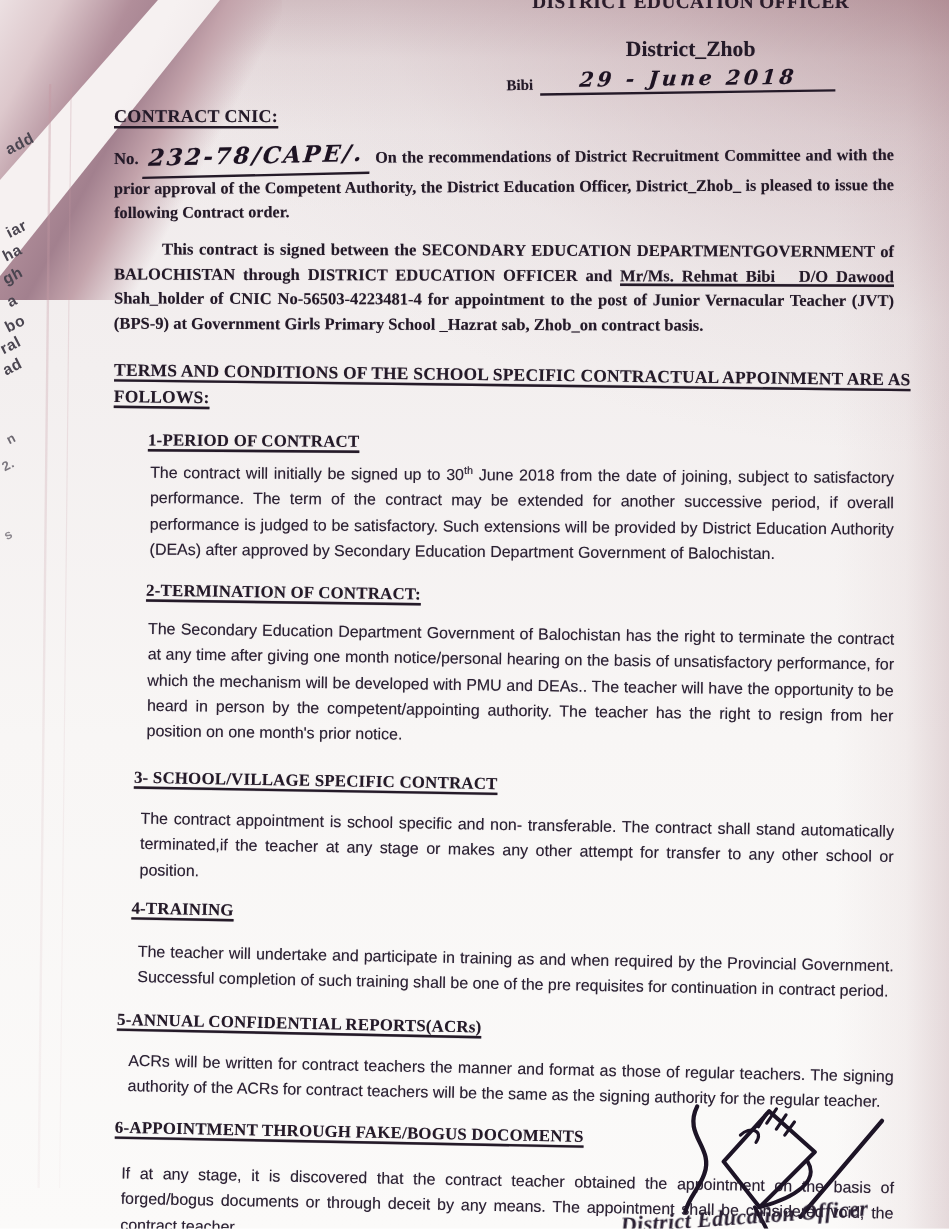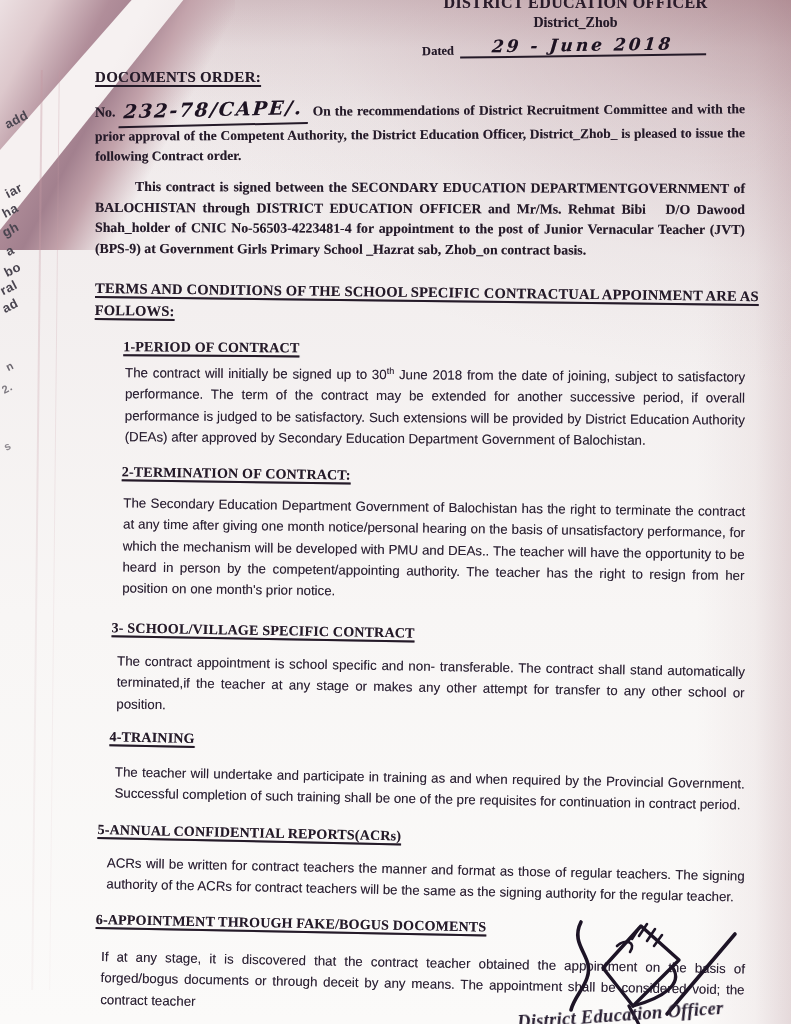--- a/index.html
+++ b/index.html
@@ -54,21 +54,21 @@
 
   
   .doc{
     position:absolute;left:60px;top:0;right:0;bottom:0;z-index:3;
     padding:0 46px 0 35px;
     color:#241a28;
     text-shadow:0 0 .6px rgba(45,30,50,.45);
   }
   .hdr{width:335px;margin:-6px 2px 0 auto;text-align:center;}
   .hdr-office{font-weight:700;font-size:16px;letter-spacing:.4px;color:#2a1c2a;filter:blur(.3px);}
-  .hdr-district{font-weight:700;font-size:14px;margin-top:3px;filter:blur(.2px);}
+  .hdr-district{font-weight:700;font-size:18px;margin-top:19px;filter:blur(.2px);}
   .dated-row{margin-top:4px;text-align:left;padding-left:14px;transform:rotate(-0.8deg);}
   .dated-label{font-weight:700;font-size:12.5px;}
   .dated-line{
     display:inline-block;width:246px;margin-left:6px;text-align:center;
     border-bottom:2.5px solid #241a28;vertical-align:bottom;
   }
   .hand{
     font-family:"DejaVu Serif", serif;font-style:italic;font-weight:700;
     transform:skewX(-6deg);display:inline-block;color:#1d1322;
   }
@@ -78,21 +78,21 @@
     display:inline-block;margin:12px 0 0 0;font-size:15px;font-weight:700;letter-spacing:.3px;
     text-decoration:underline;text-decoration-thickness:2px;text-underline-offset:3px;
   }
   .p1{margin:8px 0 0 0;font-size:13.5px;font-weight:700;line-height:1.5;text-align:justify;transform:rotate(-0.3deg);}
   .no-label{font-size:14px;}
   .no-hand{
     font-size:19px;letter-spacing:2px;border-bottom:2px solid #241a28;
     padding:0 6px 0 4px;margin:0 4px;transform:skewX(-6deg) rotate(-1deg);
   }
   .p2{margin:13px 0 0 0;font-size:13.8px;font-weight:700;line-height:1.5;text-align:justify;text-indent:40px;transform:rotate(0.2deg);}
-  .u{text-decoration-thickness:1.5px;text-underline-offset:2px;}
+  .u{text-decoration:underline;text-decoration-thickness:1.5px;text-underline-offset:2px;}
 
   .terms-h{
     margin:16px 0 0 0;width:665px;font-size:14.5px;font-weight:700;line-height:1.55;letter-spacing:.2px;
     text-decoration:underline;text-decoration-thickness:2px;text-underline-offset:3px;
     transform:rotate(0.7deg);transform-origin:left center;
   }
 
   .sec{transform-origin:left center;}
   .sec-h{
     display:inline-block;margin:0;font-size:14px;font-weight:700;letter-spacing:.2px;
@@ -141,25 +141,25 @@
     <span class="frag">2.</span>
     <span class="frag">s</span>
   </div>
 
   <div class="doc">
 
     <div class="hdr">
       <div class="hdr-office">DISTRICT EDUCATION OFFICER</div>
       <div class="hdr-district">District_Zhob</div>
       <div class="dated-row">
-        <span class="dated-label">Dated</span><span class="dated-line"><span class="hand">29 - June 2018</span></span>
+        <span class="dated-label">Bibi</span><span class="dated-line"><span class="hand">29 - June 2018</span></span>
       </div>
     </div>
 
-    <h2 class="order-h">DOCOMENTS ORDER:</h2>
+    <h2 class="order-h">CONTRACT CNIC:</h2>
 
     <p class="p1"><span class="no-label">No.</span><span class="hand no-hand">232-78/CAPE/.</span><span>On the recommendations of District Recruitment Committee and with the prior approval of the Competent Authority, the District Education Officer, District_Zhob_ is pleased to issue the following Contract order.</span></p>
 
     <p class="p2"><span>This contract is signed between the </span><span>SECONDARY EDUCATION DEPARTMENTGOVERNMENT of BALOCHISTAN</span><span> through </span><span>DISTRICT EDUCATION OFFICER</span><span> and </span><span class="u">Mr/Ms. Rehmat Bibi&nbsp;&nbsp;&nbsp;D/O Dawood</span><span> Shah_holder of CNIC No-56503-4223481-4 for appointment to the post of Junior Vernacular Teacher (JVT)(BPS-9) at Government Girls Primary School _Hazrat sab, Zhob_on contract basis.</span></p>
 
     <h2 class="terms-h">TERMS AND CONDITIONS OF THE SCHOOL SPECIFIC CONTRACTUAL APPOINMENT ARE AS FOLLOWS:</h2>
 
     <section class="sec s1">
       <h3 class="sec-h">1-PERIOD OF CONTRACT</h3>
       <p class="sec-b"><span>The contract will initially be signed up to 30</span><span class="sup">th</span><span> June 2018 from the date of joining, subject to satisfactory performance. The term of the contract may be extended for another successive period, if overall performance is judged to be satisfactory. Such extensions will be provided by District Education Authority (DEAs) after approved by Secondary Education Department Government of Balochistan.</span></p>

